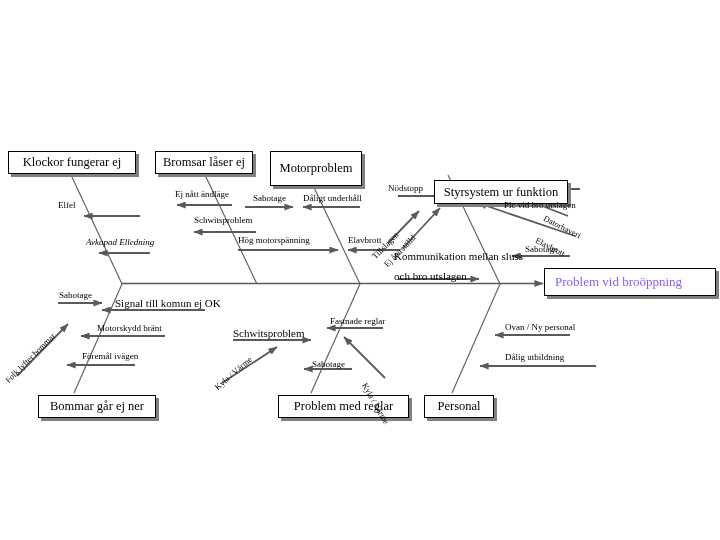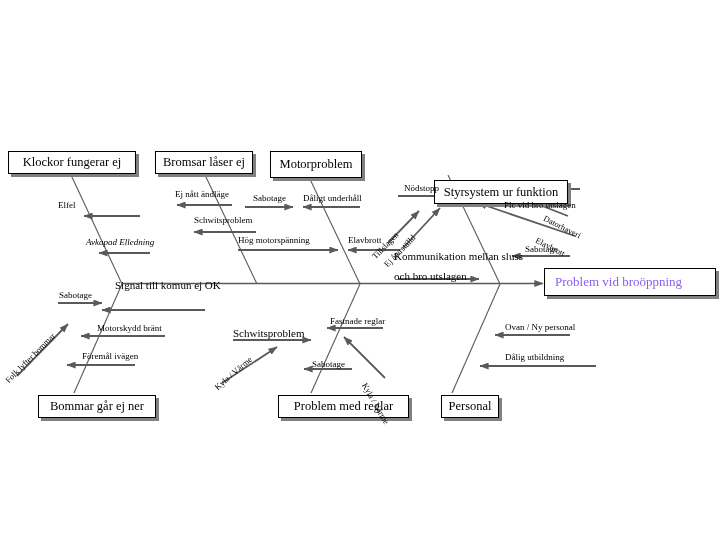--- a/index.html
+++ b/index.html
@@ -155,72 +155,72 @@
   </svg>
 
   <div class="cat-box" style="left:8px; top:151px; width:128px; height:23px;">
     <span>Klockor fungerar ej</span>
   </div>
 
   <div class="cat-box" style="left:155px; top:151px; width:98px; height:23px;">
     <span>Bromsar låser ej</span>
   </div>
 
-  <div class="cat-box" style="left:270px; top:151px; width:92px; height:27px;">
+  <div class="cat-box" style="left:270px; top:151px; width:92px; height:35px;">
     <span>Motorproblem</span>
   </div>
 
   <div class="cat-box" style="left:434px; top:148px; width:134px; height:24px;margin-top:32px;">
     <span>Styrsystem ur funktion</span>
   </div>
 
   <div class="cat-box" style="left:38px; top:395px; width:118px; height:23px;">
     <span>Bommar går ej ner</span>
   </div>
 
   <div class="cat-box" style="left:278px; top:395px; width:131px; height:23px;">
     <span>Problem med reglar</span>
   </div>
 
-  <div class="cat-box" style="left:441px; top:395px; width:58px; height:23px;">
+  <div class="cat-box" style="left:424px; top:395px; width:70px; height:23px;">
     <span>Personal</span>
   </div>
 
   <div class="effect-box" style="left:544px; top:268px; width:172px; height:28px;">
     <span>Problem vid broöppning</span>
   </div>
 
   <div class="cause-label lbl-9" style="left:58px; top:201px;">Elfel</div>
   <div class="cause-label lbl-9" style="left:86px; top:238px;font-style:italic;">Avkapad Elledning</div>
 
   <div class="cause-label lbl-9" style="left:175px; top:190px;">Ej nått ändläge</div>
   <div class="cause-label lbl-9" style="left:194px; top:216px;">Schwitsproblem</div>
 
   <div class="cause-label lbl-9" style="left:253px; top:194px;">Sabotage</div>
   <div class="cause-label lbl-9" style="left:303px; top:194px;">Dåligt underhåll</div>
   <div class="cause-label lbl-9" style="left:238px; top:236px;">Hög motorspänning</div>
   <div class="cause-label lbl-9" style="left:348px; top:236px;">Elavbrott</div>
 
-  <div class="cause-label lbl-9" style="left:404px; top:184px;">Nödstopp</div>
+  <div class="cause-label lbl-9" style="left:388px; top:184px;">Nödstopp</div>
 
   <div class="cause-label" style="left:377px; top:252px; transform: rotate(-46deg);">Tillslagen</div>
   <div class="cause-label" style="left:389px; top:260px; transform: rotate(-46deg);">Ej återställd</div>
 
   <div class="cause-label lbl-9" style="left:504px; top:178px;margin-top:23px;">Plc vid bro utslagen</div>
 
   <div class="cause-label" style="left:542px; top:213px; transform: rotate(27deg);">Datorhaveri</div>
   <div class="cause-label" style="left:534px; top:235px; transform: rotate(27deg);">Elavbrott</div>
 
   <div class="cause-label lbl-9" style="left:525px; top:245px;">Sabotage</div>
 
   <div class="cause-label lbl-95" style="left:394px; top:251px;">Kommunikation mellan sluss</div>
   <div class="cause-label lbl-95" style="left:394px; top:271px;">och bro utslagen</div>
 
   <div class="cause-label lbl-9" style="left:59px; top:291px;">Sabotage</div>
-  <div class="cause-label lbl-95" style="left:115px; top:280px;">Signal till komun ej OK</div>
+  <div class="cause-label lbl-95" style="left:115px; top:298px;">Signal till komun ej OK</div>
 
   <div class="cause-label" style="left:10px; top:376px; transform: rotate(-45deg);">Folk lyfter bommar</div>
 
   <div class="cause-label lbl-9" style="left:97px; top:324px;">Motorskydd bränt</div>
   <div class="cause-label lbl-9" style="left:82px; top:352px;">Föremål ivägen</div>
 
   <div class="cause-label lbl-95" style="left:233px; top:328px;">Schwitsproblem</div>
 
   <div class="cause-label" style="left:219px; top:383px; transform: rotate(-41deg);">Kyla / Värme</div>
 

